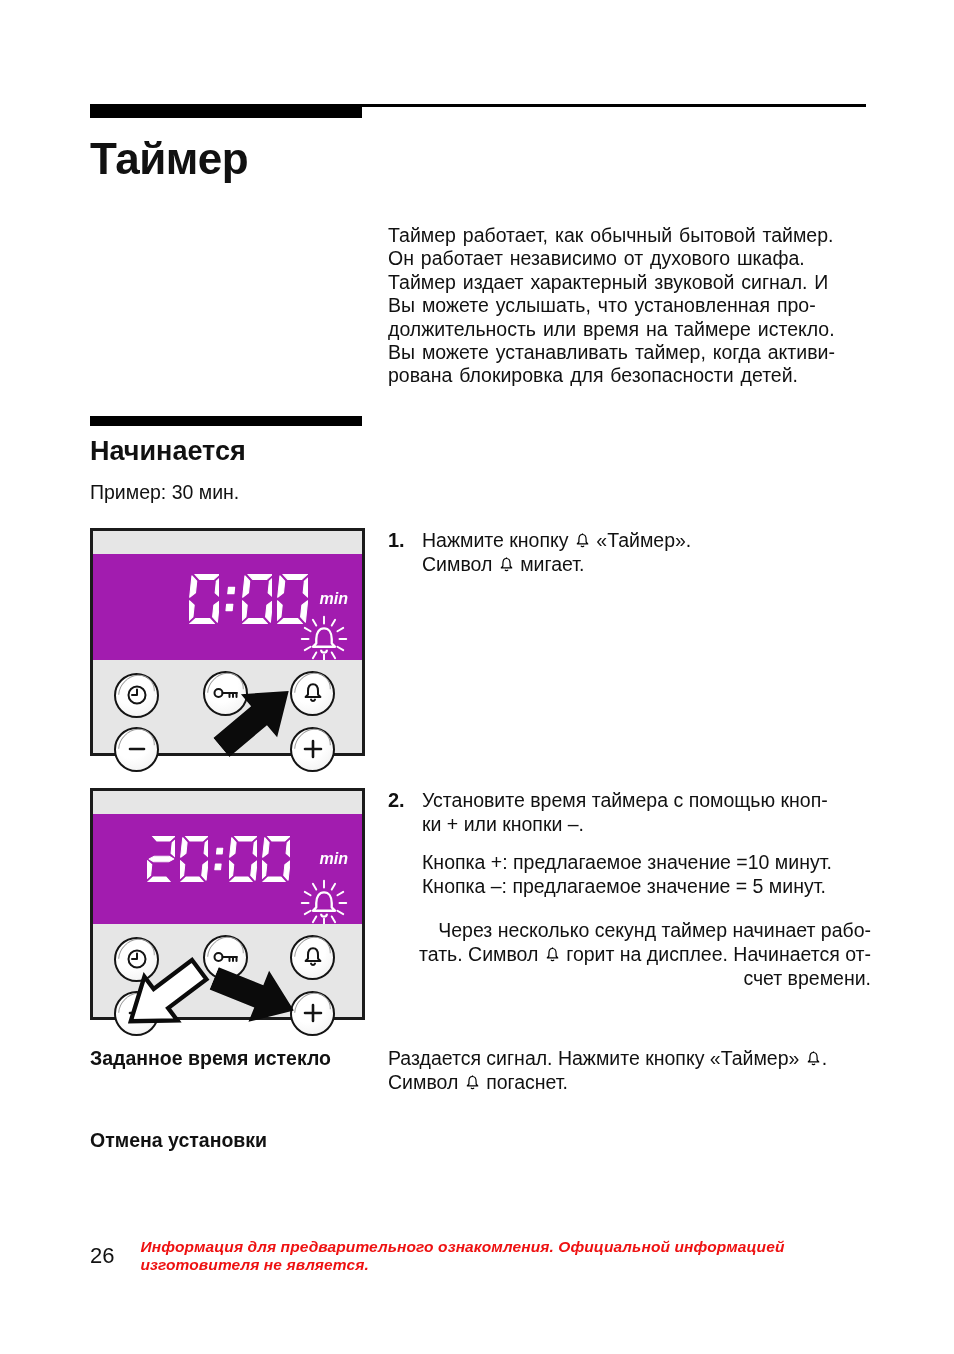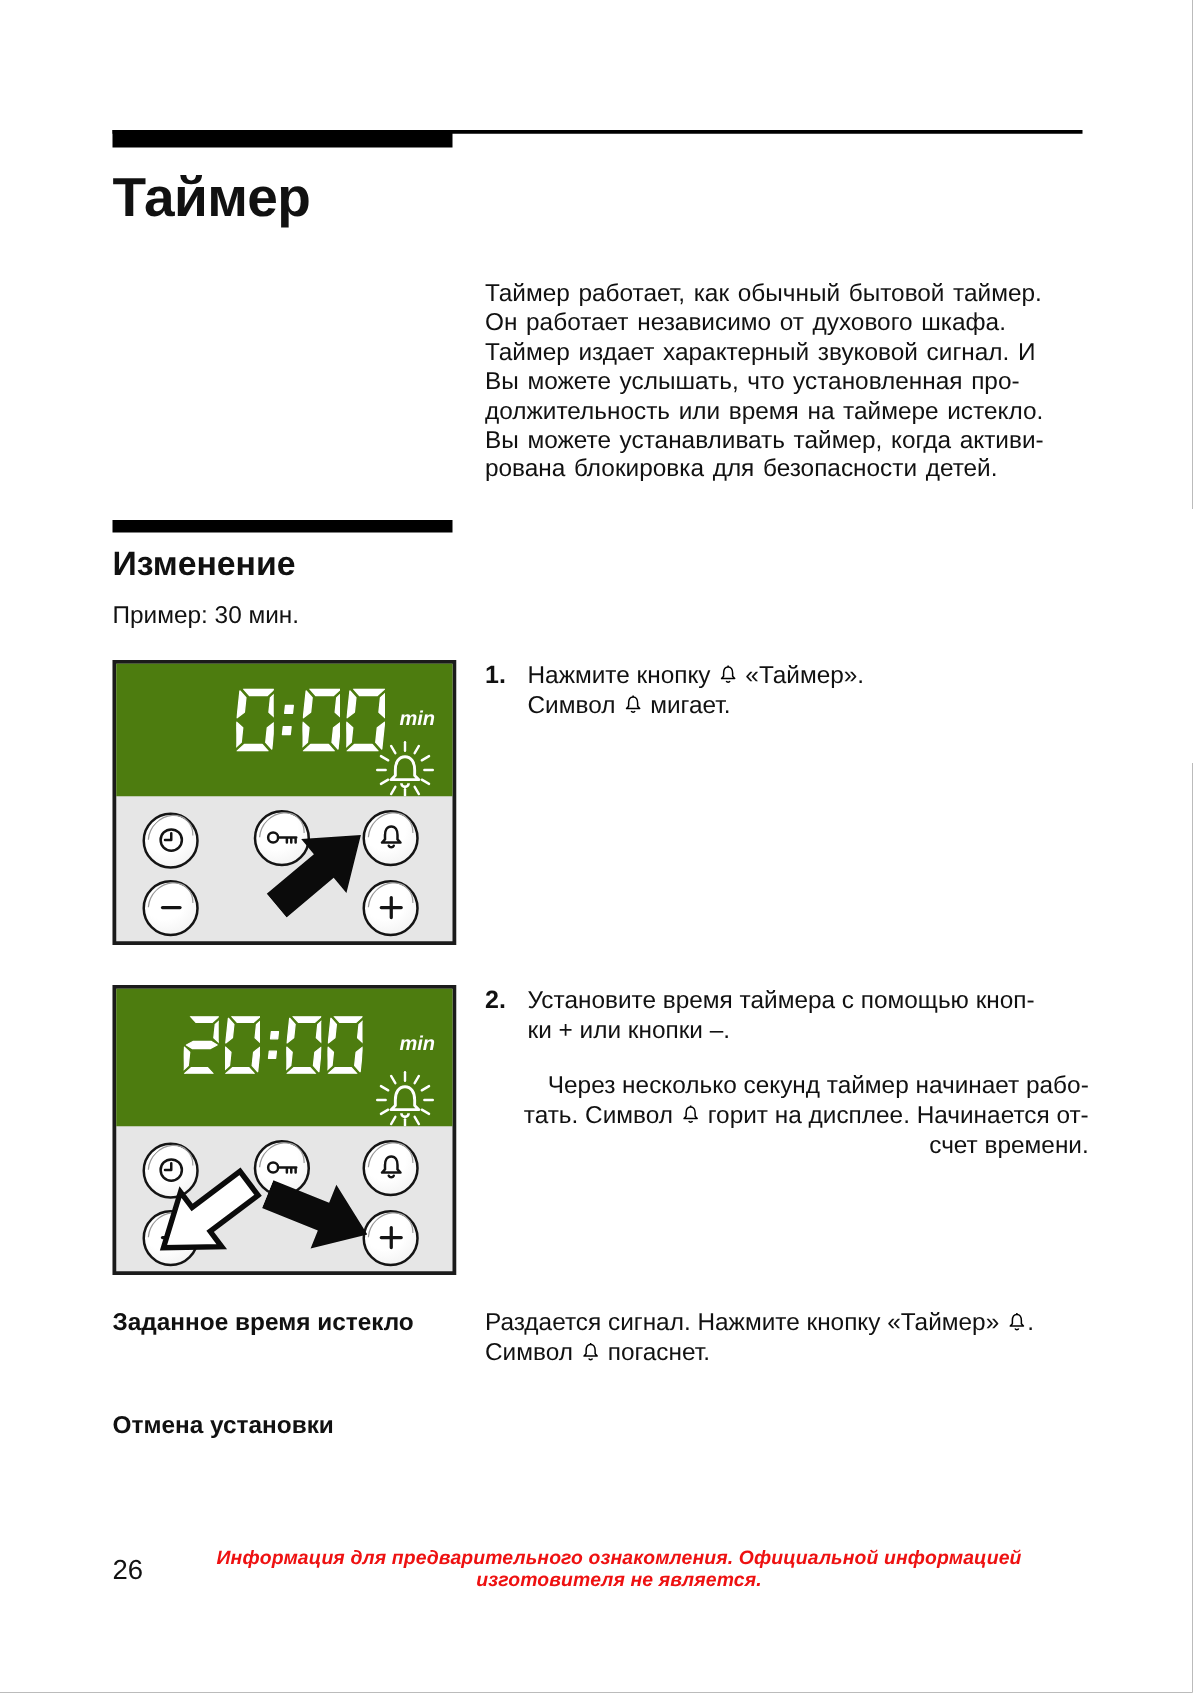--- a/index.html
+++ b/index.html
@@ -32,21 +32,21 @@
   h2.setup-title{ font-size:27px; font-weight:bold; margin-top:10px; }
   .example{ margin-top:14px; font-size:19.5px; }
 
   .fig-row{ display:grid; grid-template-columns:275px 483px; column-gap:23px; }
   .fig-row.first{ margin-top:24px; }
   .fig-row.second{ margin-top:32px; }
 
   
   .figure{ width:275px; border:3px solid #1b1b1b; background:#e6e6e6; }
   .figure.f1{ height:228px; } .figure.f2{ height:232px; }
-  .display{ position:relative; background:#4d7c0f; overflow:hidden; }
+  .display{ position:relative; background:#a21caf; overflow:hidden;margin-top:23px; }
   .f1 .display{ height:106px; } .f2 .display{ height:110px; }
   .sevenseg{ position:absolute; display:flex; gap:5px; }
   .f1 .sevenseg{ left:96px; top:20px; }
   .f2 .sevenseg{ left:54px; top:22px; }
   .segchar{ height:50px; width:auto; fill:#fff; stroke:#fff; stroke-width:1.2; stroke-linejoin:round; }
   .f2 .segchar{ height:46px; }
   .unit{
     position:absolute; right:14px; top:36px;
     color:#fff; font-style:italic; font-size:16px; font-weight:bold;
   }
@@ -100,21 +100,21 @@
 
   
   .bell-inline{ width:15px; height:17px; vertical-align:-2px; margin:0 1px; }
 
   
   .footer{
     position:absolute; left:90px; right:104px; top:1238px;
     display:flex; align-items:center; gap:26px;
   }
   .page-num{ font-size:22px; color:#111; }
-  .footer-note{ font-size:15.5px; font-style:italic; font-weight:bold; letter-spacing:0.1px;text-align:center; }
+  .footer-note{ font-size:15.5px; font-style:italic; font-weight:bold; letter-spacing:0.1px; }
 </style>
 </head>
 <body>
 
 <div class="page">
   <div class="content">
 
     <div class="top-rule">
       <div class="thin"></div>
       <div class="thick"></div>
@@ -124,21 +124,21 @@
 
     <div class="intro">Таймер работает, как обычный бытовой таймер.
 Он работает независимо от духового шкафа.
 Таймер издает характерный звуковой сигнал. И
 Вы можете услышать, что установленная про-
 должительность или время на таймере истекло.
 Вы можете устанавливать таймер, когда активи-
 рована блокировка для безопасности детей.</div>
 
     <div class="setup-bar"></div>
-    <h2 class="setup-title">Изменение</h2>
+    <h2 class="setup-title">Начинается</h2>
     <div class="example">Пример: 30 мин.</div>
 
     <div class="fig-row first">
       <div class="figure f1">
         <div class="display">
           <div class="sevenseg">
               <svg class="segchar" viewBox="0 0 34 56">
                 <g transform="translate(3.5,0) skewX(-6)">
                   <polygon points="3,0 31,0 25,6 9,6"></polygon>
                   <polygon points="34,2 34,26 28,21 28,8"></polygon>
@@ -354,20 +354,22 @@
           </svg>
         </div>
       </div>
 
       <div class="step-col">
         <div class="step">
           <div class="step-num">2.</div>
           <div class="step-text rich">Установите время таймера с помощью кноп-
 ки + или кнопки –.</div>
         </div>
+        <div class="step-details">Кнопка +: предлагаемое значение =10 минут.
+Кнопка –: предлагаемое значение = 5 минут.</div>
         <div class="step-after rich">Через несколько секунд таймер начинает рабо-
 тать. Символ <svg class="bell-inline" viewBox="0 0 20 22">
               <path d="M10 1.6 L10 3.2" fill="none" stroke="#000" stroke-width="1.6"></path>
               <path d="M10 3 C6.8 3 5.2 5.8 5.2 9.5 L5.2 13 L3 15.5 L17 15.5 L14.8 13 L14.8 9.5 C14.8 5.8 13.2 3 10 3 Z" fill="none" stroke="#000" stroke-width="1.6" stroke-linejoin="round"></path>
               <path d="M8 18 A2.2 2.2 0 0 0 12 18" fill="none" stroke="#000" stroke-width="1.6"></path>
             </svg> горит на дисплее. Начинается от-
 счет времени.</div>
       </div>
     </div>
 

